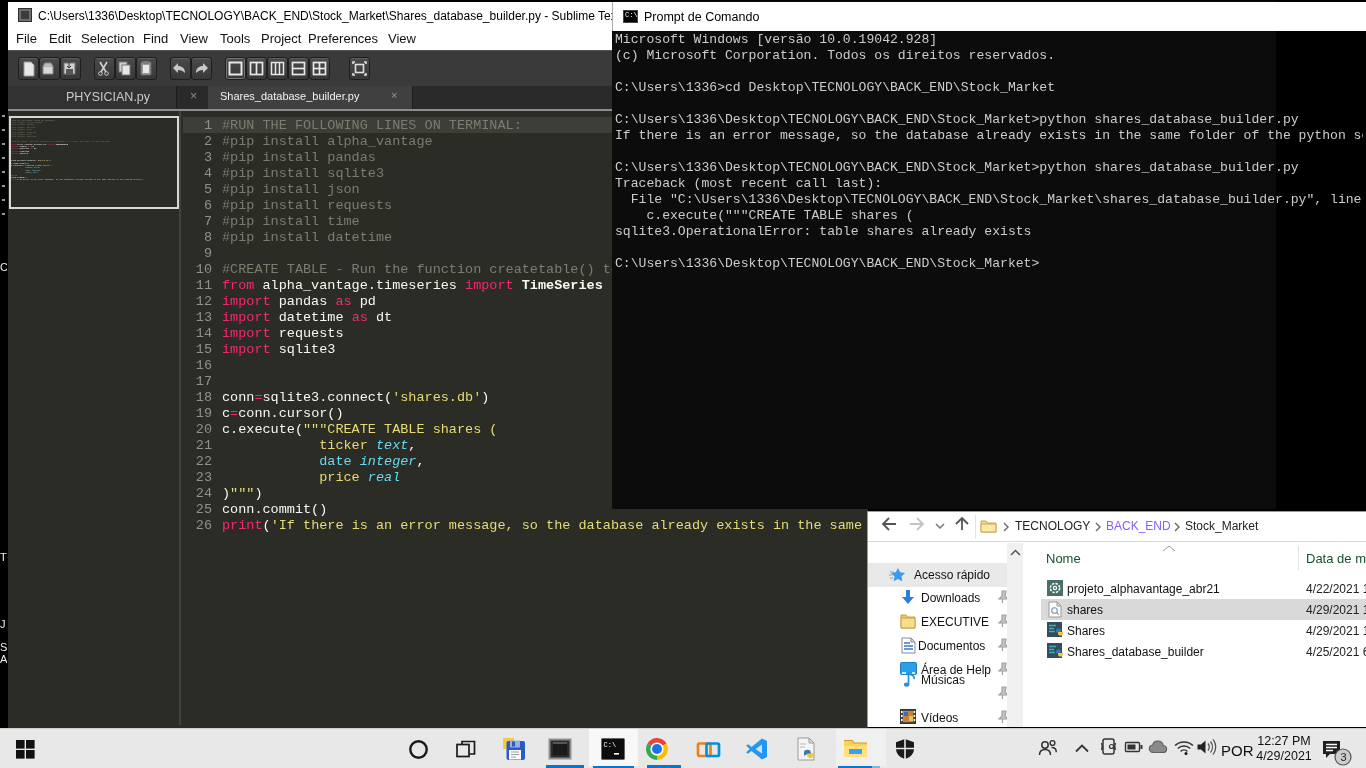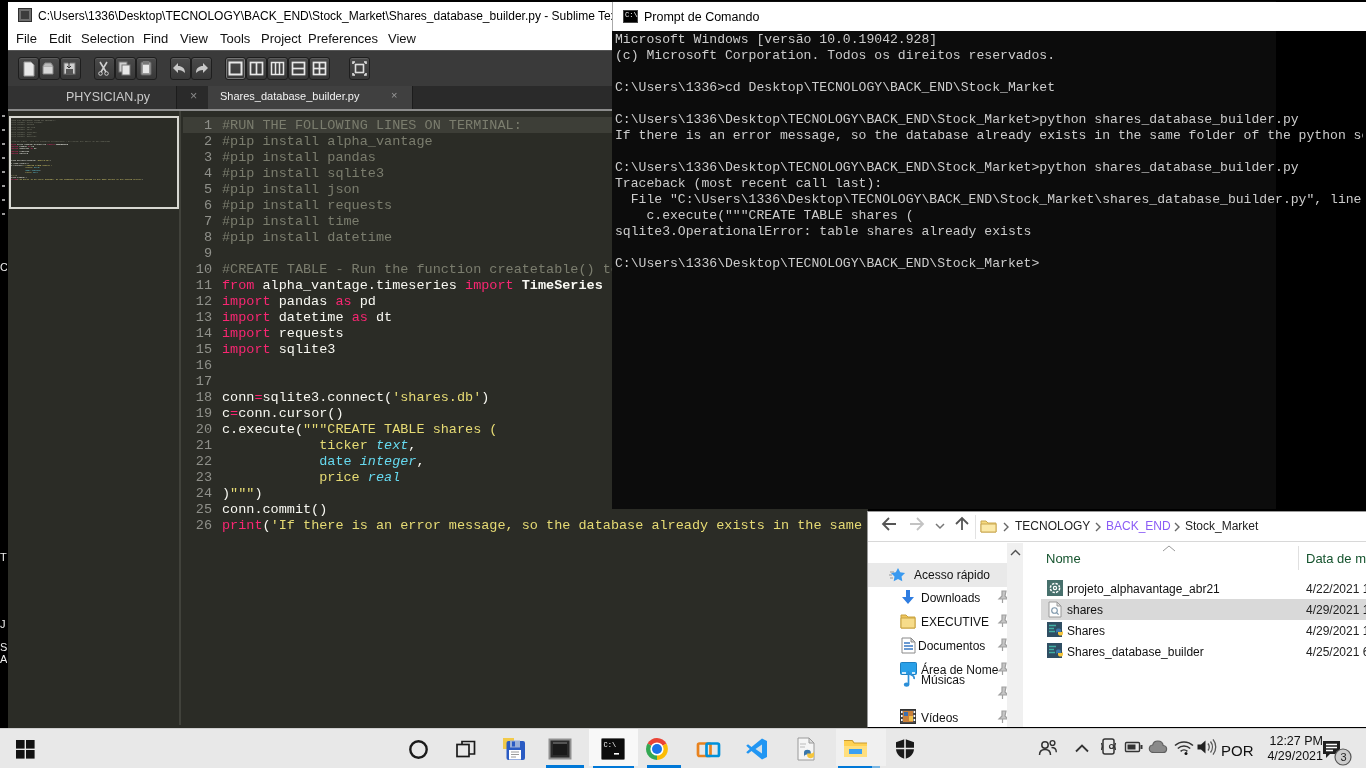--- a/index.html
+++ b/index.html
@@ -45,21 +45,21 @@
 .frow{position:absolute;left:0;width:500px;height:21px}
 .frow span{position:absolute;left:199px;top:4px;font-size:12px;color:#111;white-space:nowrap}
 .frow em{position:absolute;left:438px;top:4px;font-size:12px;color:#222;font-style:normal;white-space:nowrap}
 
 #taskbar{left:0;top:728px;width:1366px;height:40px;background:#e8e8e8;border-top:1px solid #cfcfcf}
 #search{left:48px;top:3px;width:344px;height:34px;background:#fff;border:1px solid #a2a2a2}
 #search span{position:absolute;left:41px;top:8px;font-size:15px;color:#444}
 .tile{position:absolute;top:0;height:37px}
 .uline{position:absolute;top:36px;height:3px;background:#0078d7}
 .trayico{position:absolute;top:7px}
-#clock{position:absolute;left:1245px;top:3px;width:78px;text-align:right;font-size:12.5px;color:#111;line-height:15px;padding-top:2px}
+#clock{position:absolute;left:1245px;top:3px;width:78px;text-align:center;font-size:12.5px;color:#111;line-height:15px;padding-top:2px}
 </style></head>
 <body>
 <div id="page">
 
 <div class="abs" style="left:0;top:261px;width:7px;height:20px;overflow:hidden;color:#eee;font-size:11px">C</div>
 <div class="abs" style="left:0;top:551px;width:7px;height:20px;overflow:hidden;color:#eee;font-size:11px">T</div>
 <div class="abs" style="left:0;top:618px;width:7px;height:20px;overflow:hidden;color:#eee;font-size:11px">J</div>
 <div class="abs" style="left:0;top:641px;width:7px;height:20px;overflow:hidden;color:#eee;font-size:11px">S</div>
 <div class="abs" style="left:0;top:653px;width:7px;height:20px;overflow:hidden;color:#eee;font-size:11px">A</div>
 <div class="abs" style="left:2px;top:115px;width:3px;height:100px;background:repeating-linear-gradient(#999 0 2px,transparent 2px 14px)"></div>
@@ -319,21 +319,21 @@
           <path d="M3 6h6M3 9h9M3 12h9" stroke="#3a78c2" stroke-width="1.4"></path>
         </svg>
     <span style="left:50px">Documentos</span>
   </div>
   <div class="srow" style="top:146px">
     <svg class="abs" style="left:32px;top:4px" width="17" height="15">
           <rect x="0.5" y="0.5" width="16" height="12" rx="1" fill="#29a0e8" stroke="#1d7fc0"></rect>
           <rect x="2" y="10" width="4" height="2" fill="#cfeafc"></rect>
           <rect x="12" y="10" width="3" height="2" fill="#cfeafc"></rect>
         </svg>
-    <span style="left:53px">Área de Nome</span>
+    <span style="left:53px">Área de Help</span>
   </div>
   <div class="srow" style="top:156px">
     <svg class="abs" style="left:35px;top:3px" width="14" height="17">
           <path d="M5.5 13.5V1.5c0 0 1.2 1.8 3.4 2.6 1.6.6 2.6 1.9 2.1 3.9" stroke="#2c8fd8" stroke-width="1.7" fill="none"></path>
           <ellipse cx="3.6" cy="13.6" rx="2.7" ry="2.2" fill="#2c8fd8"></ellipse>
         </svg>
     <span style="left:53px">Músicas</span>
   </div>
   <div class="srow" style="top:194px">
     <svg class="abs" style="left:32px;top:3px" width="16" height="15">

